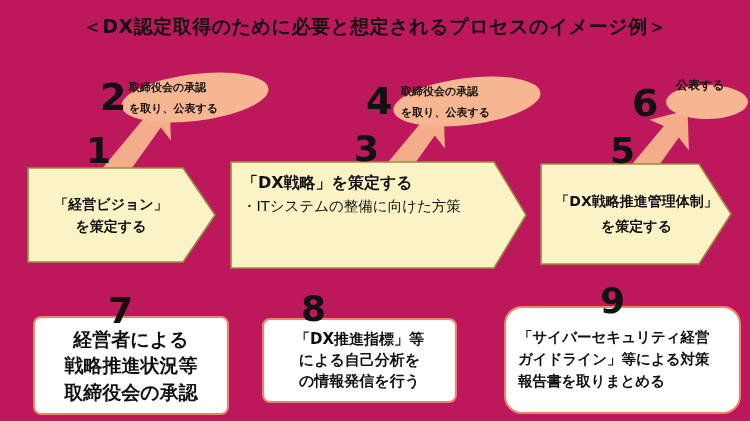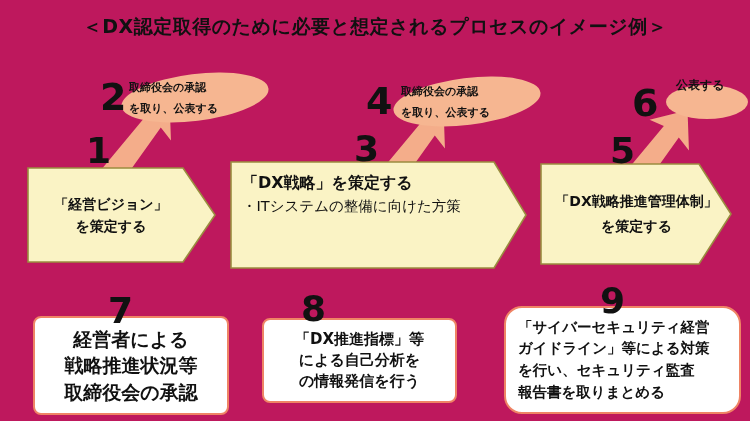--- a/index.html
+++ b/index.html
@@ -148,21 +148,20 @@
     <div>取締役会の承認</div>
   </div>
   <div id="b8" class="rbox">
     <div>「DX推進指標」等</div>
     <div>による自己分析を</div>
     <div>の情報発信を行う</div>
   </div>
   <div id="b9" class="rbox">
     <div>「サイバーセキュリティ経営</div>
     <div>ガイドライン」等による対策</div>
-    <div>を行い、セキュリティ監査</div>
     <div>報告書を取りまとめる</div>
   </div>
 
   <div id="n1" class="bignum">1</div>
   <div id="n2" class="bignum callout-num">2</div>
   <div id="n3" class="bignum">3</div>
   <div id="n4" class="bignum callout-num">4</div>
   <div id="n5" class="bignum">5</div>
   <div id="n6" class="bignum callout-num">6</div>
   <div id="n7" class="bignum">7</div>

